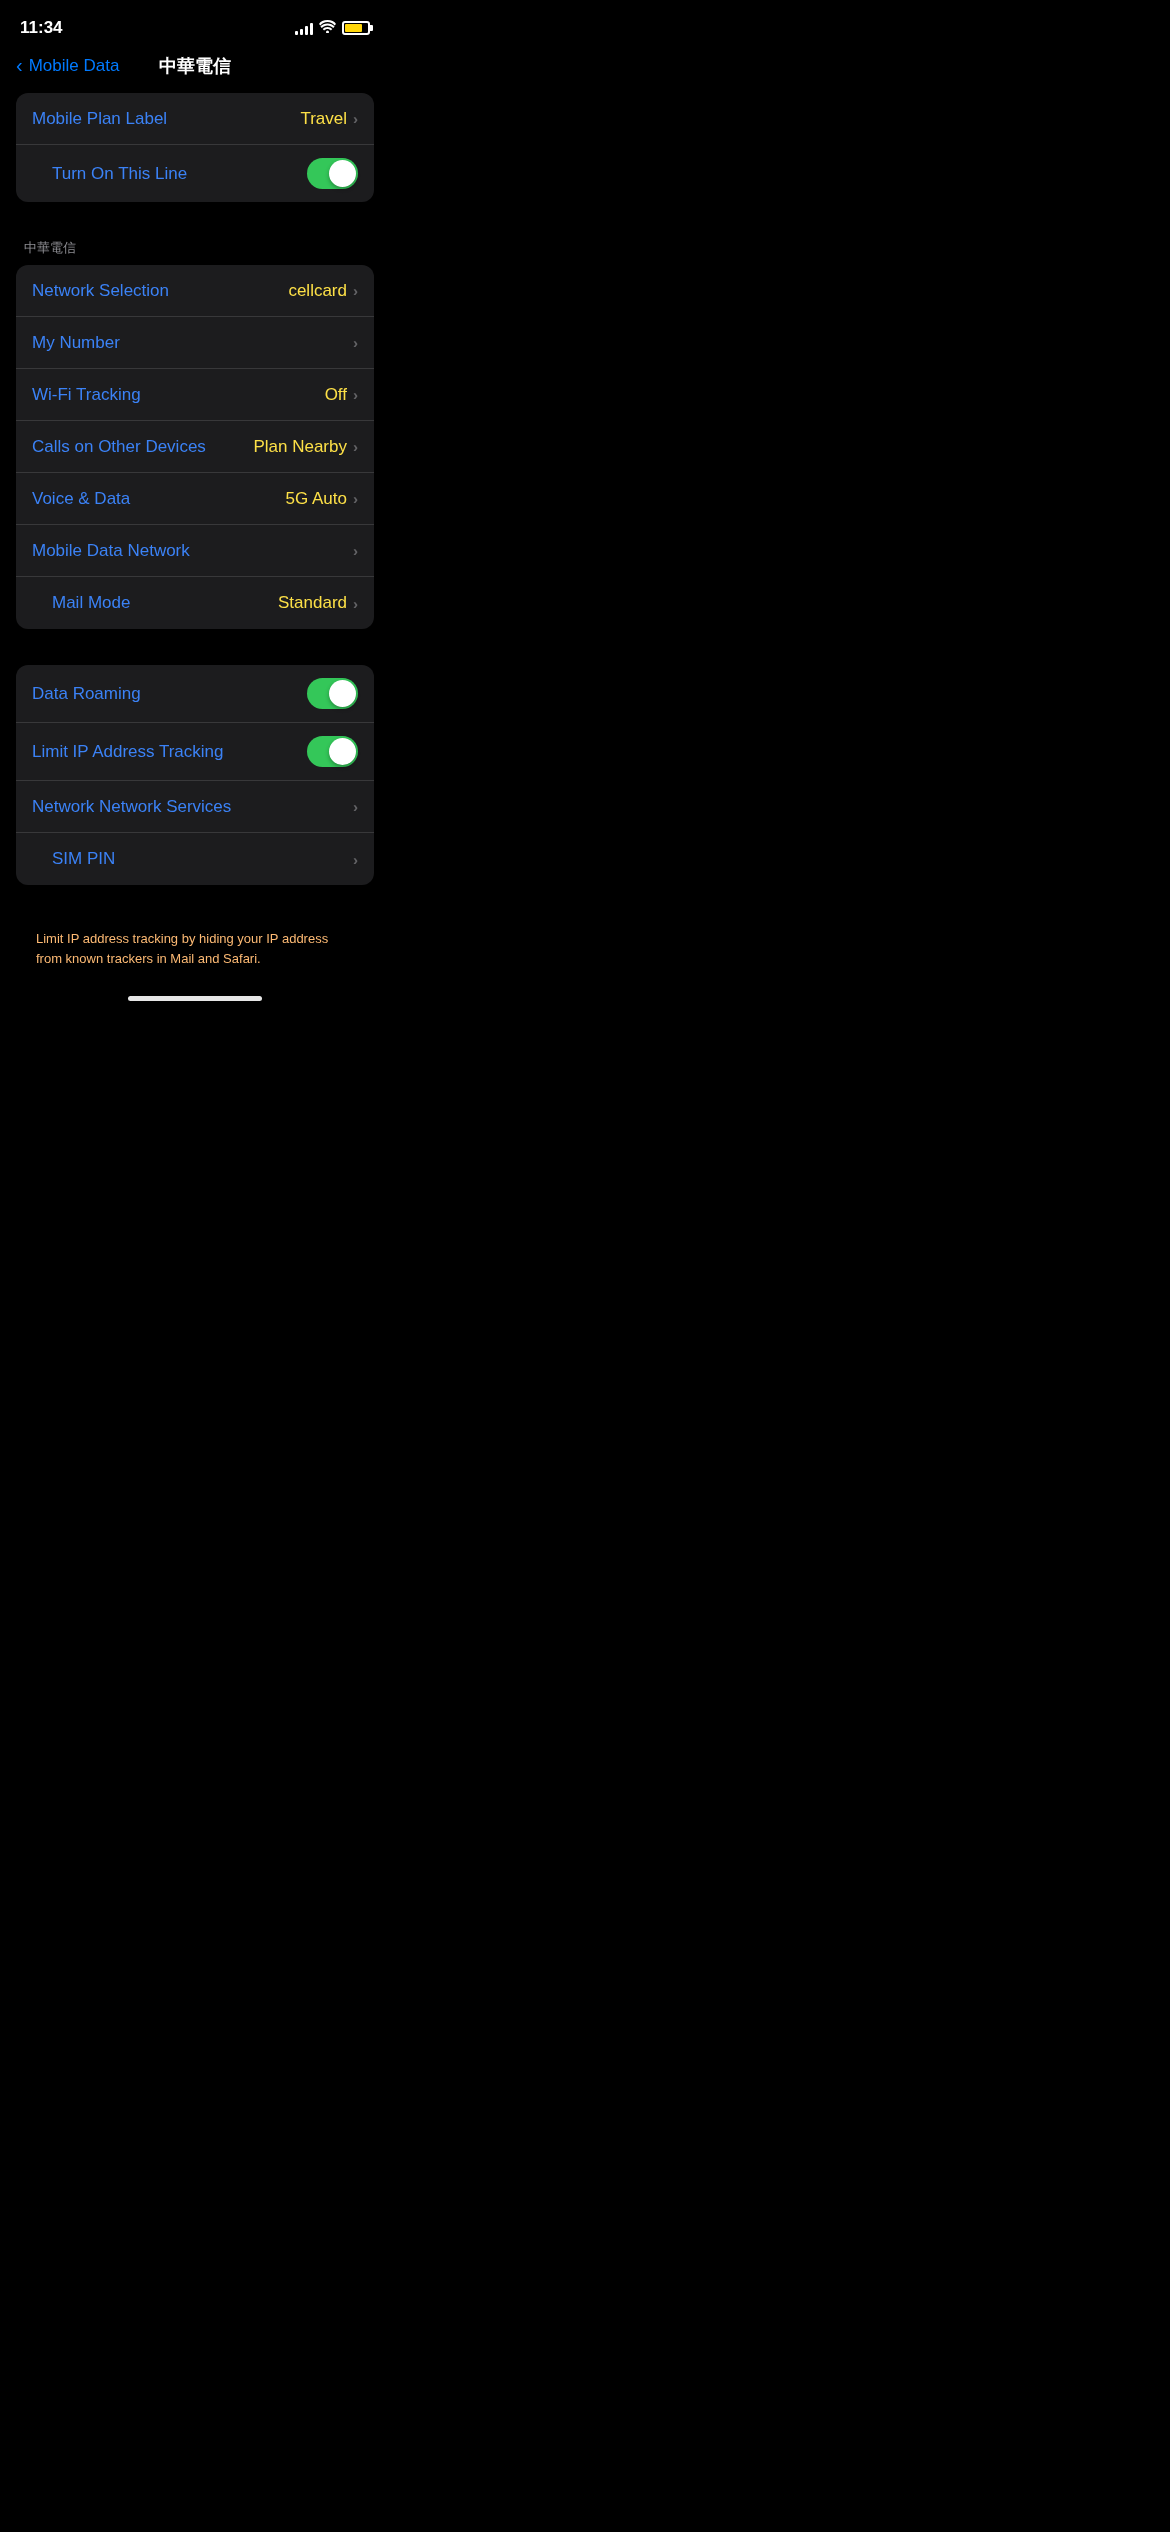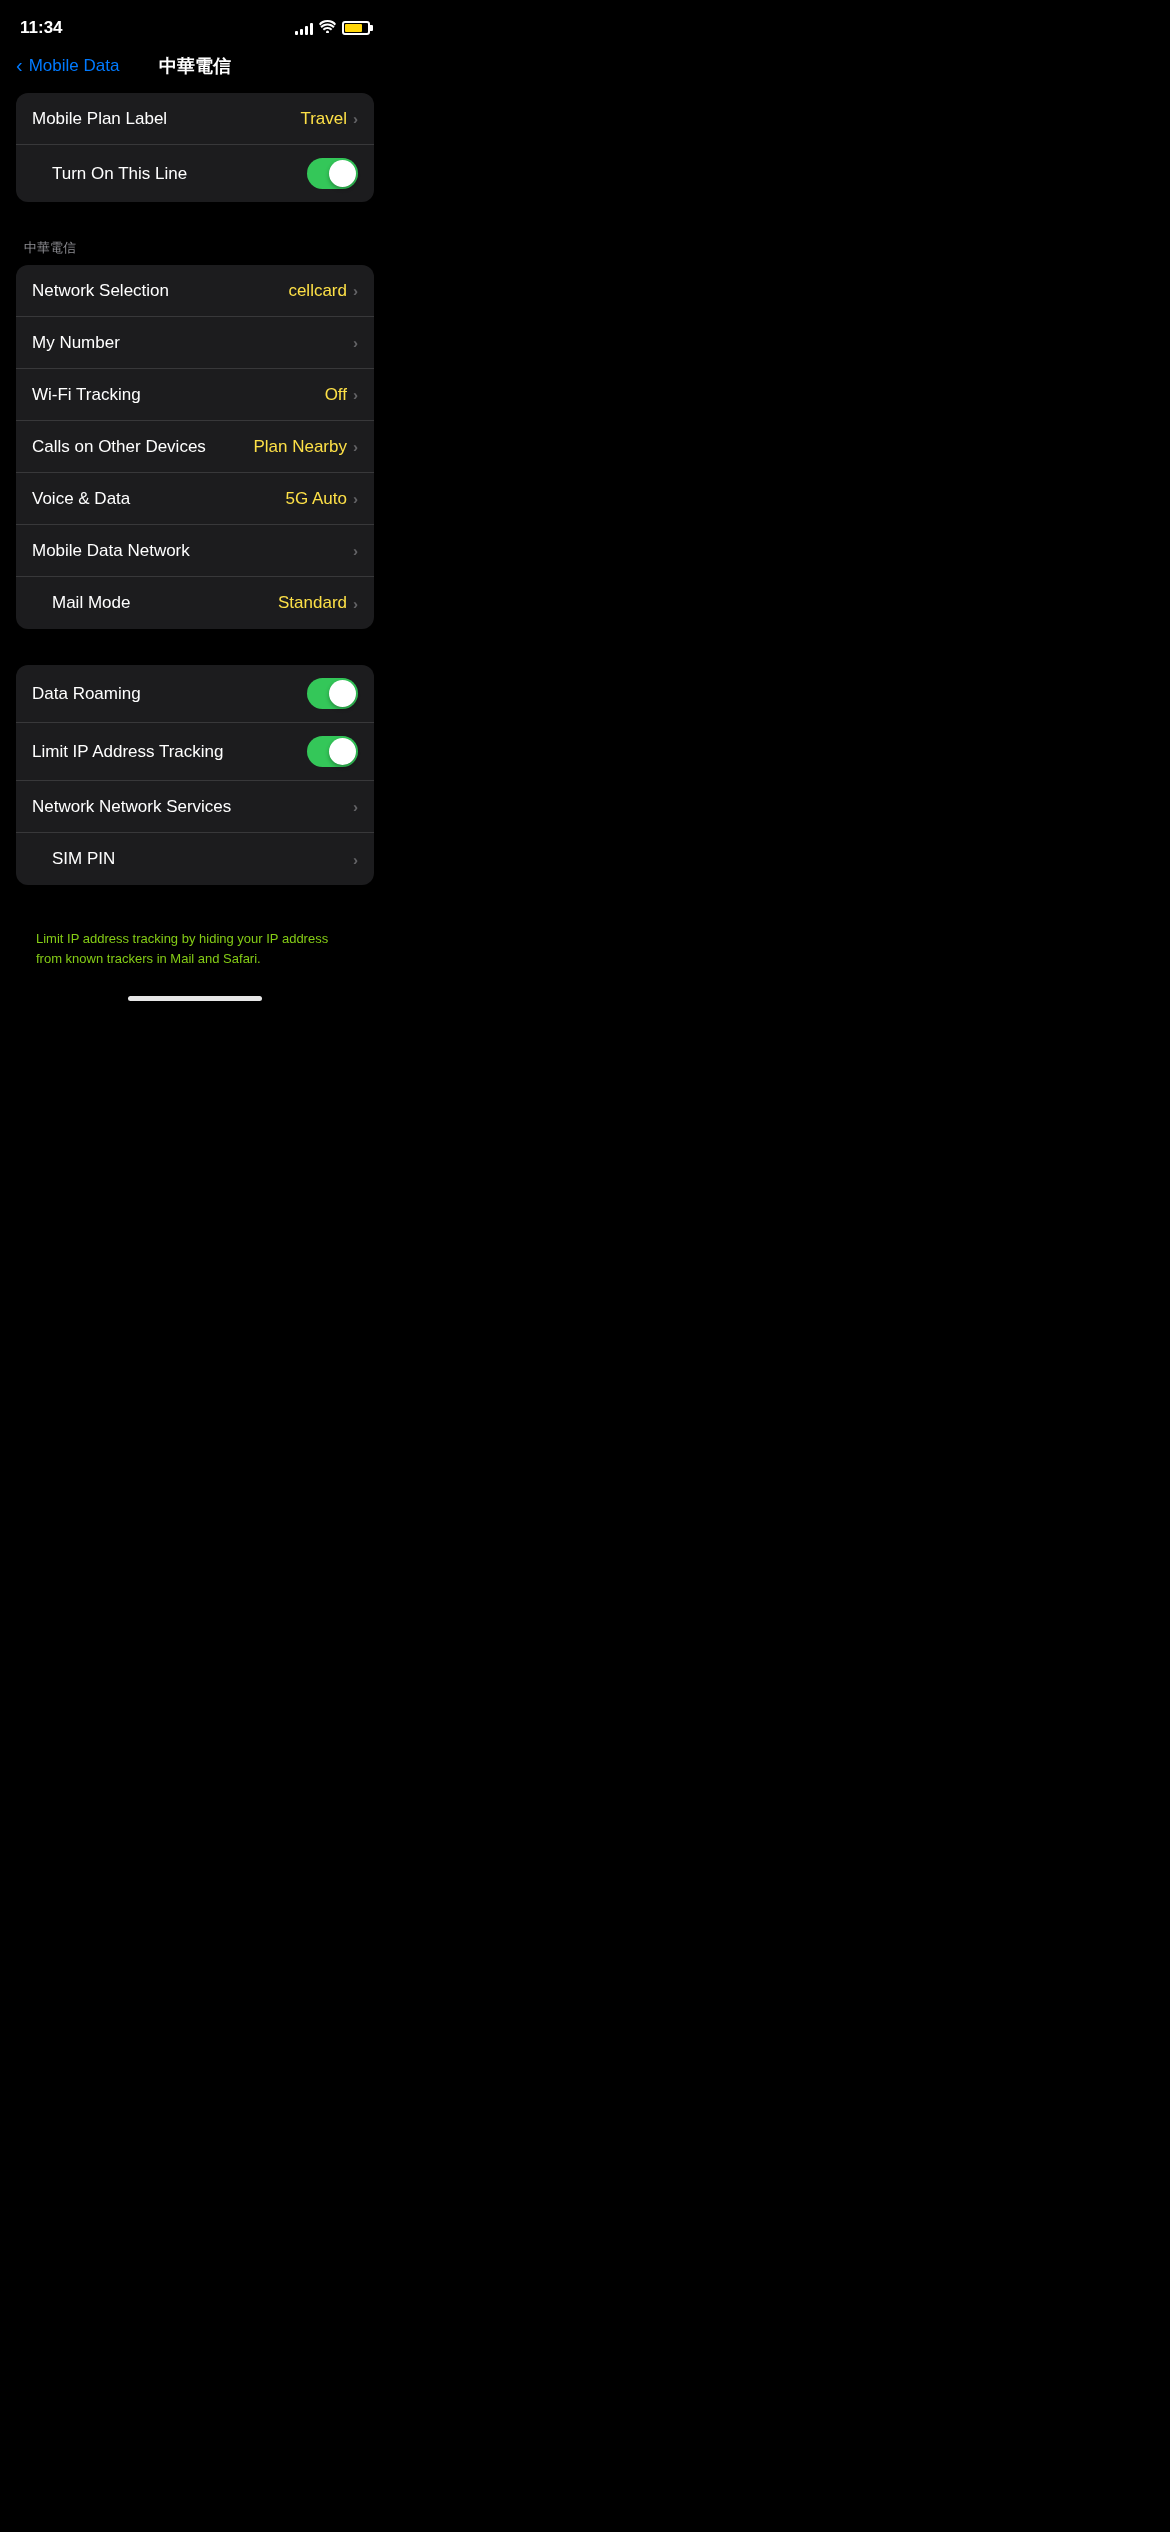--- a/index.html
+++ b/index.html
@@ -147,21 +147,21 @@
       position: relative;
     }
 
     .row:last-child {
       border-bottom: none;
       margin-left: 20px;
     }
 
     .row-label {
       font-size: 17px;
-      color: #ffffff;
+      color: #3b82f6;
       font-weight: 400;
     }
 
     .row-right {
       display: flex;
       align-items: center;
       gap: 6px;
     }
 
     .row-value {
@@ -198,21 +198,21 @@
       transition: left 0.2s;
       box-shadow: 0 2px 4px rgba(0,0,0,0.3);
     }
 
     .toggle.on .toggle-thumb {
       left: 22px;
     }
 
     .footer-text {
       font-size: 13px;
-      color: #84cc16;
+      color: #fdba74;
       padding: 8px 20px 20px 20px;
       line-height: 1.5;
     }
 
     .home-indicator {
       display: flex;
       justify-content: center;
       padding: 8px 0 4px 0;
     }
 

